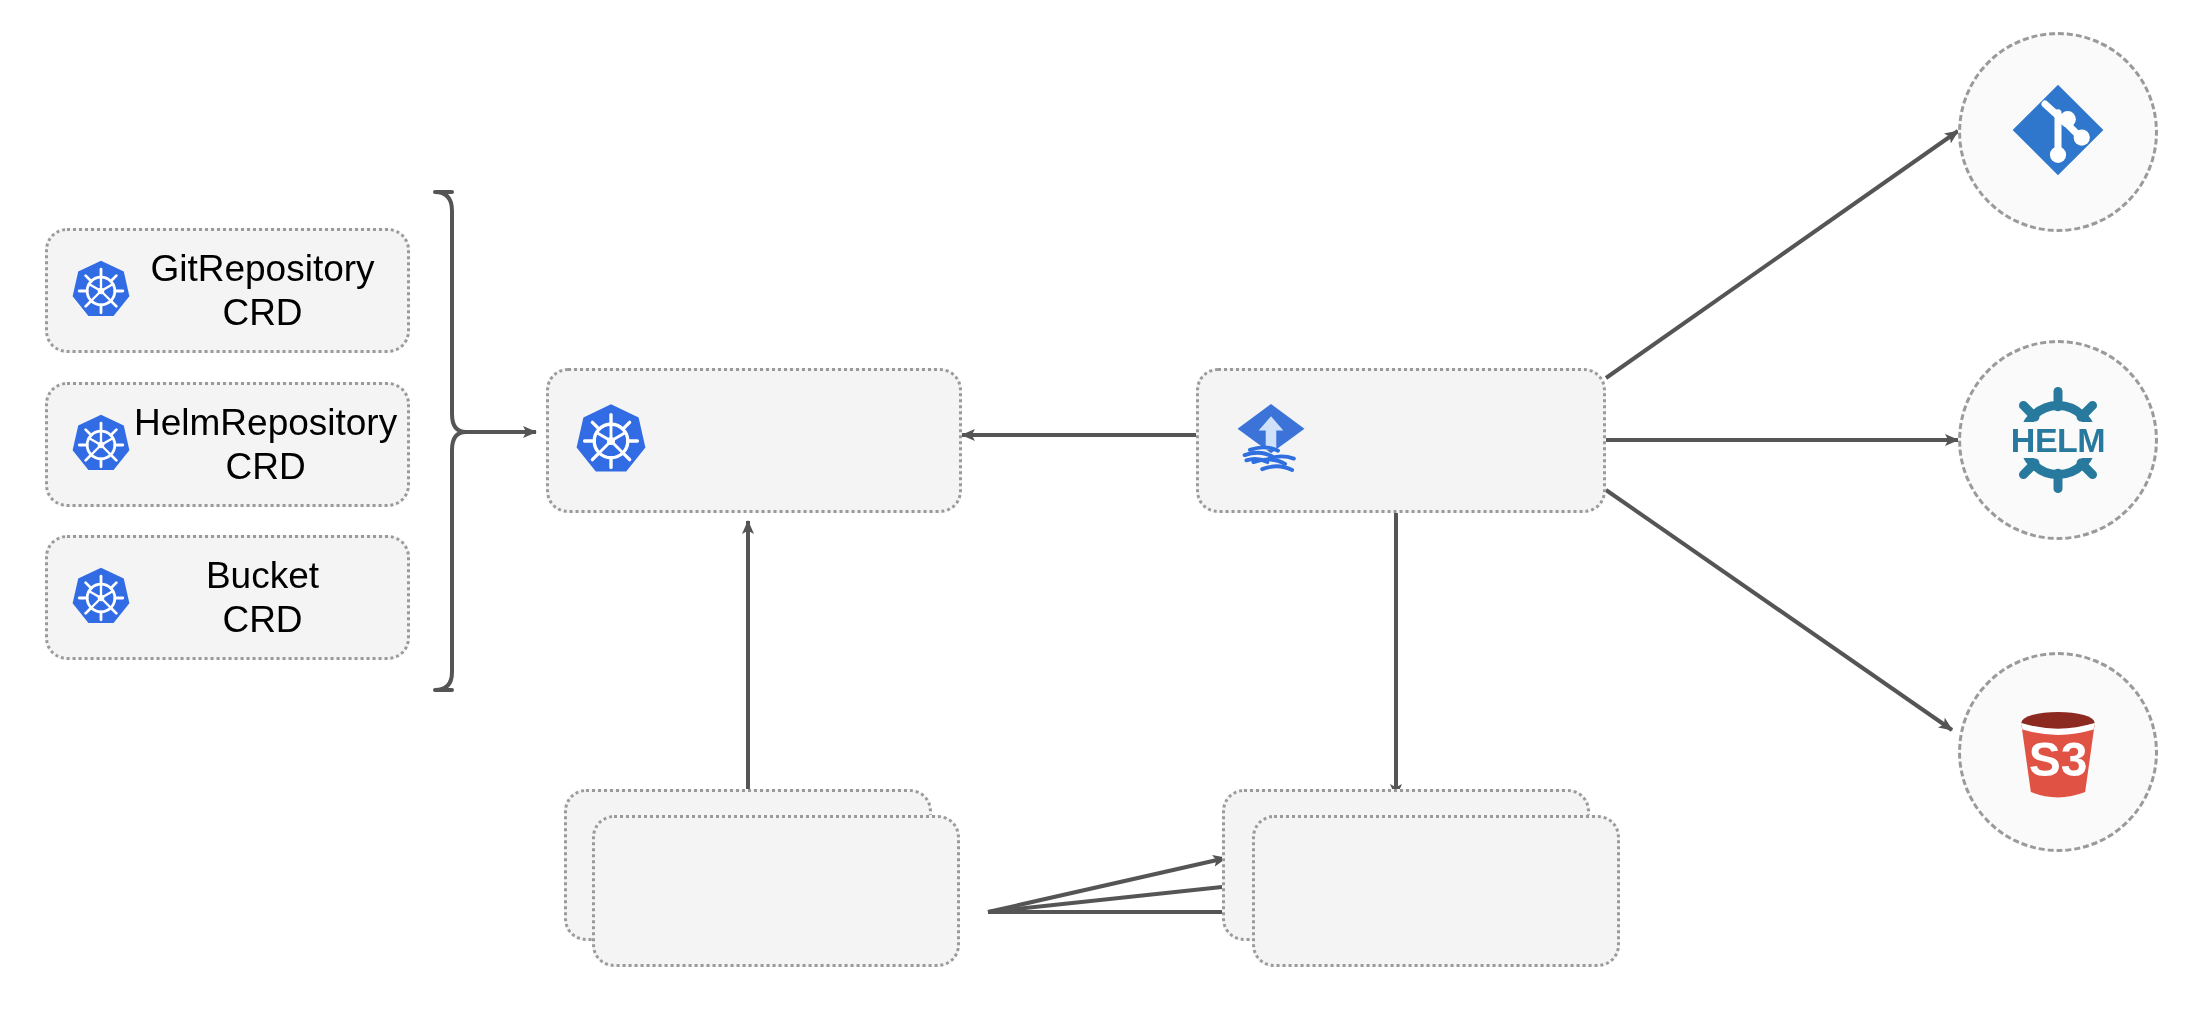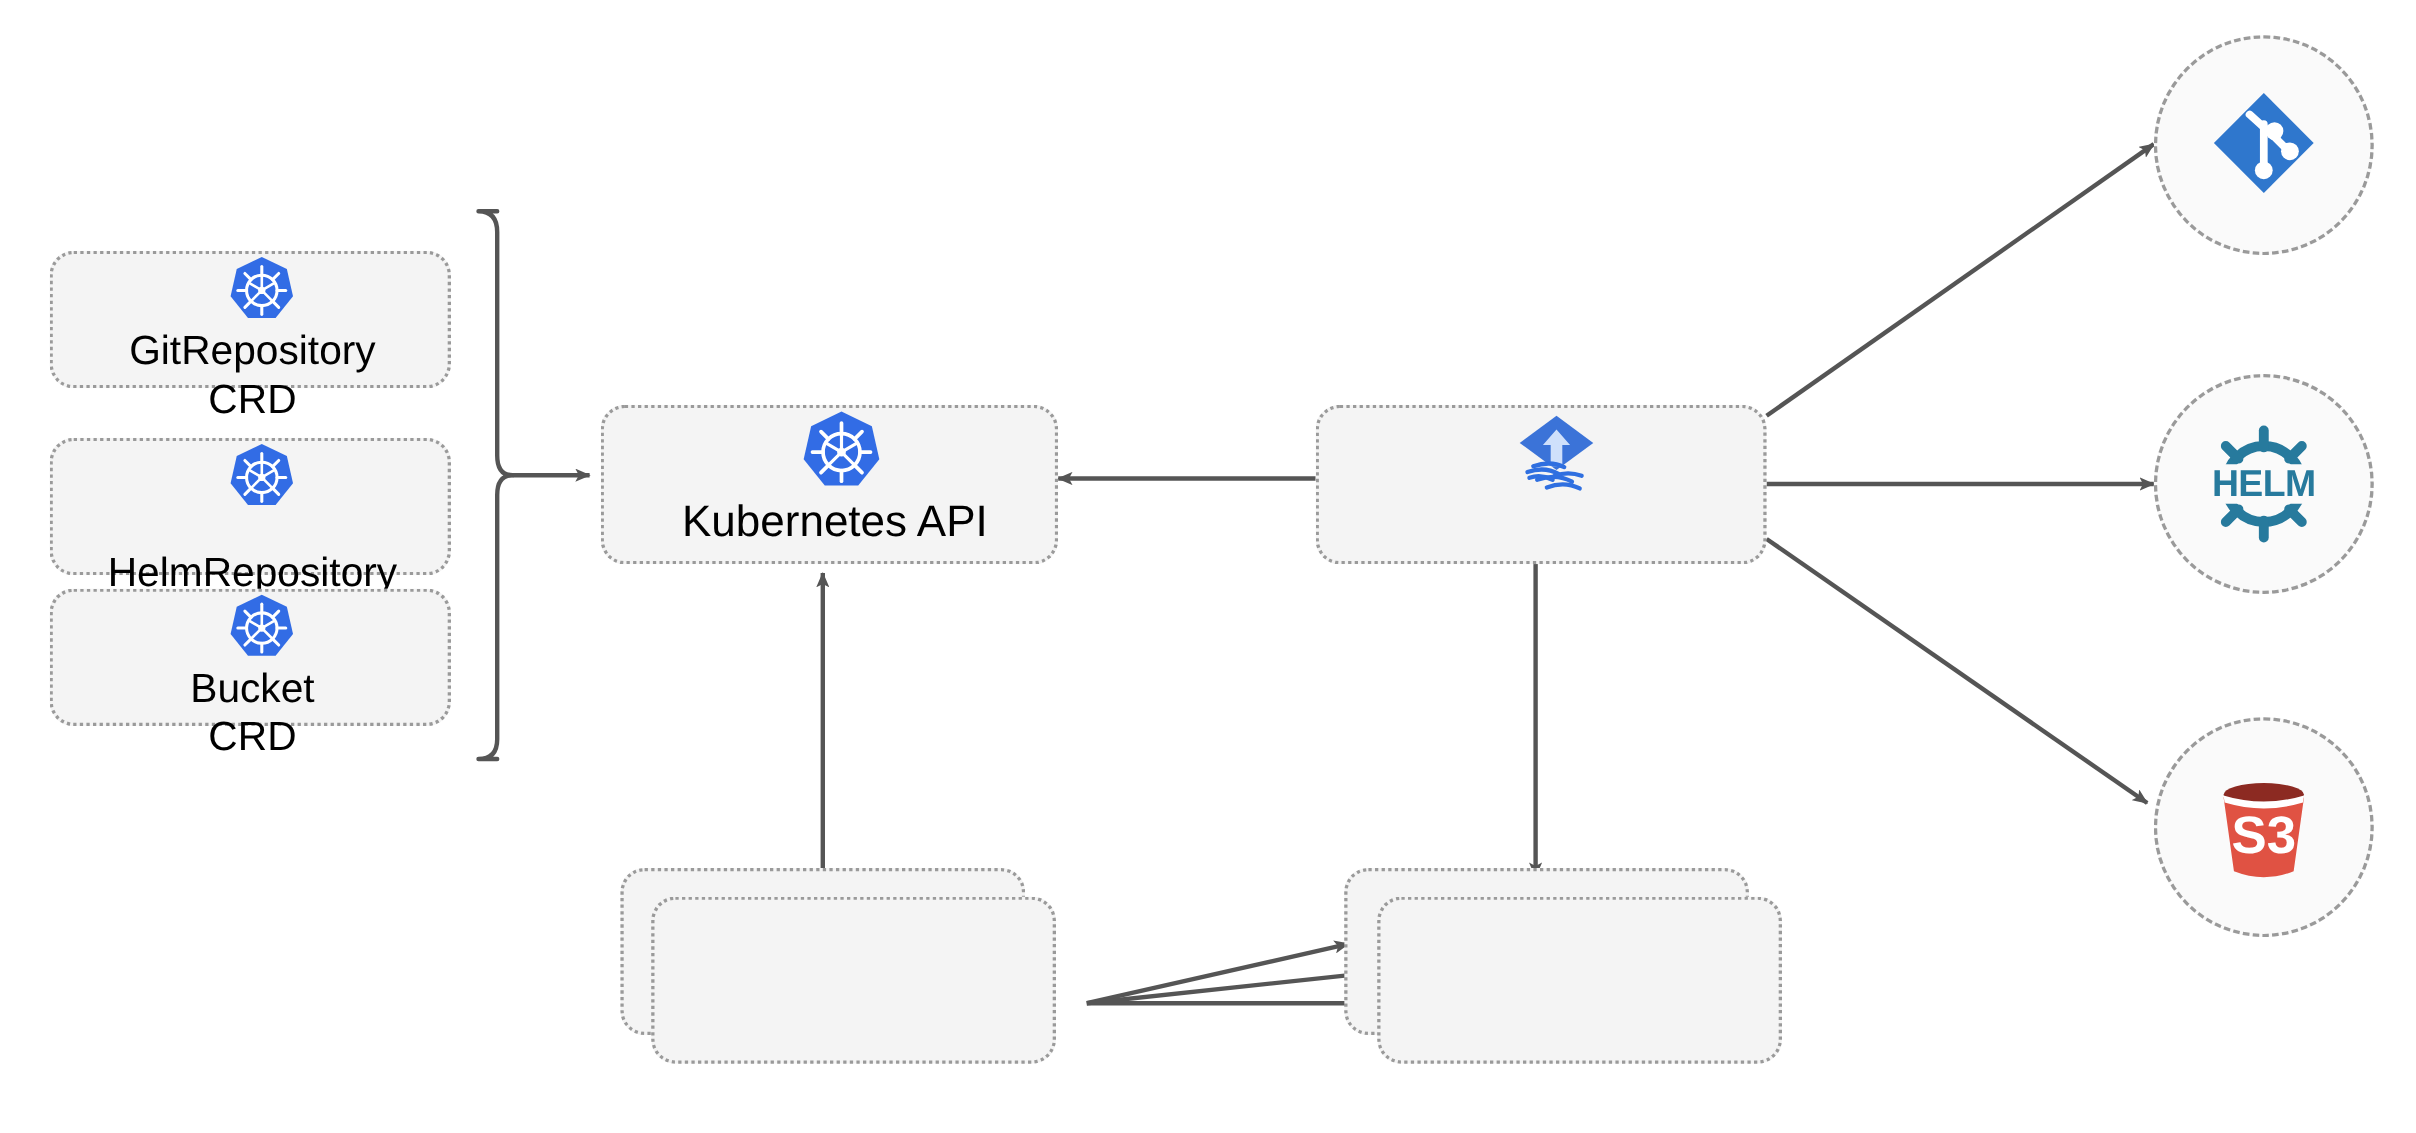--- a/index.html
+++ b/index.html
@@ -29,21 +29,21 @@
   }
 
   
   .node {
     position: absolute;
     box-sizing: border-box;
     background: #f4f4f4;
     border: 3px dotted #9a9a9a;
     border-radius: 22px;
     display: flex;
-    flex-direction: column;
+    flex-direction: row;
     align-items: center;
     justify-content: flex-start;
   }
   .node .label {
     color: #000000;
     text-align: center;
     line-height: 1.18;
     white-space: pre-line;
   }
   .crd-node {
@@ -143,21 +143,21 @@
           <line x1="50" y1="50" x2="36" y2="64"></line>
           <line x1="50" y1="50" x2="33" y2="40"></line>
         </g>
         <circle cx="50" cy="50" r="5" fill="#ffffff"></circle>
       </svg>
     </span>
     <span class="label">GitRepository
 CRD</span>
   </div>
 
-  <div class="node crd-node" style="left:45px; top:398px; width:365px; height:125px;gap:32px;">
+  <div class="node crd-node" style="left:45px; top:382px; width:365px; height:125px;">
     <span class="icon-slot">
       <svg width="66" height="66" viewBox="0 0 100 100">
         <path d="M50 4 L84.5 20.6 L93 58 L69 88 L31 88 L7 58 L15.5 20.6 Z" fill="#326ce5"></path>
         <g fill="none" stroke="#ffffff" stroke-width="4.2" stroke-linecap="round">
           <circle cx="50" cy="50" r="21"></circle>
           <line x1="50" y1="17" x2="50" y2="29"></line>
           <line x1="50" y1="71" x2="50" y2="83"></line>
           <line x1="17" y1="50" x2="29" y2="50"></line>
           <line x1="71" y1="50" x2="83" y2="50"></line>
           <line x1="26.7" y1="26.7" x2="35.2" y2="35.2"></line>
@@ -226,21 +226,20 @@
         <g fill="none" stroke="#ffffff" stroke-width="3.6" stroke-linecap="round">
           <line x1="50" y1="50" x2="50" y2="30"></line>
           <line x1="50" y1="50" x2="67" y2="40"></line>
           <line x1="50" y1="50" x2="64" y2="64"></line>
           <line x1="50" y1="50" x2="36" y2="64"></line>
           <line x1="50" y1="50" x2="33" y2="40"></line>
         </g>
         <circle cx="50" cy="50" r="5" fill="#ffffff"></circle>
       </svg>
     </span>
-    <span class="label big-label" style="flex:1; padding-right:12px;">Kubernetes API</span>
   </div>
 
   <div class="node" style="left:1196px; top:368px; width:410px; height:145px; padding-left:28px;">
     <span class="icon-slot">
       <svg width="88" height="88" viewBox="0 0 100 100">
         <path d="M50 8 L88 36 L50 64 L12 36 Z" fill="#3b73d8"></path>
         <path d="M50 22 L64 38 L56 38 L56 60 L44 60 L44 38 L36 38 Z" fill="#cfe0fb"></path>
         <g stroke="#2f6fe0" stroke-width="4.4" stroke-linecap="round" fill="none">
           <path d="M20 66 Q 38 60 52 68"></path>
           <path d="M30 74 Q 50 67 66 76"></path>

